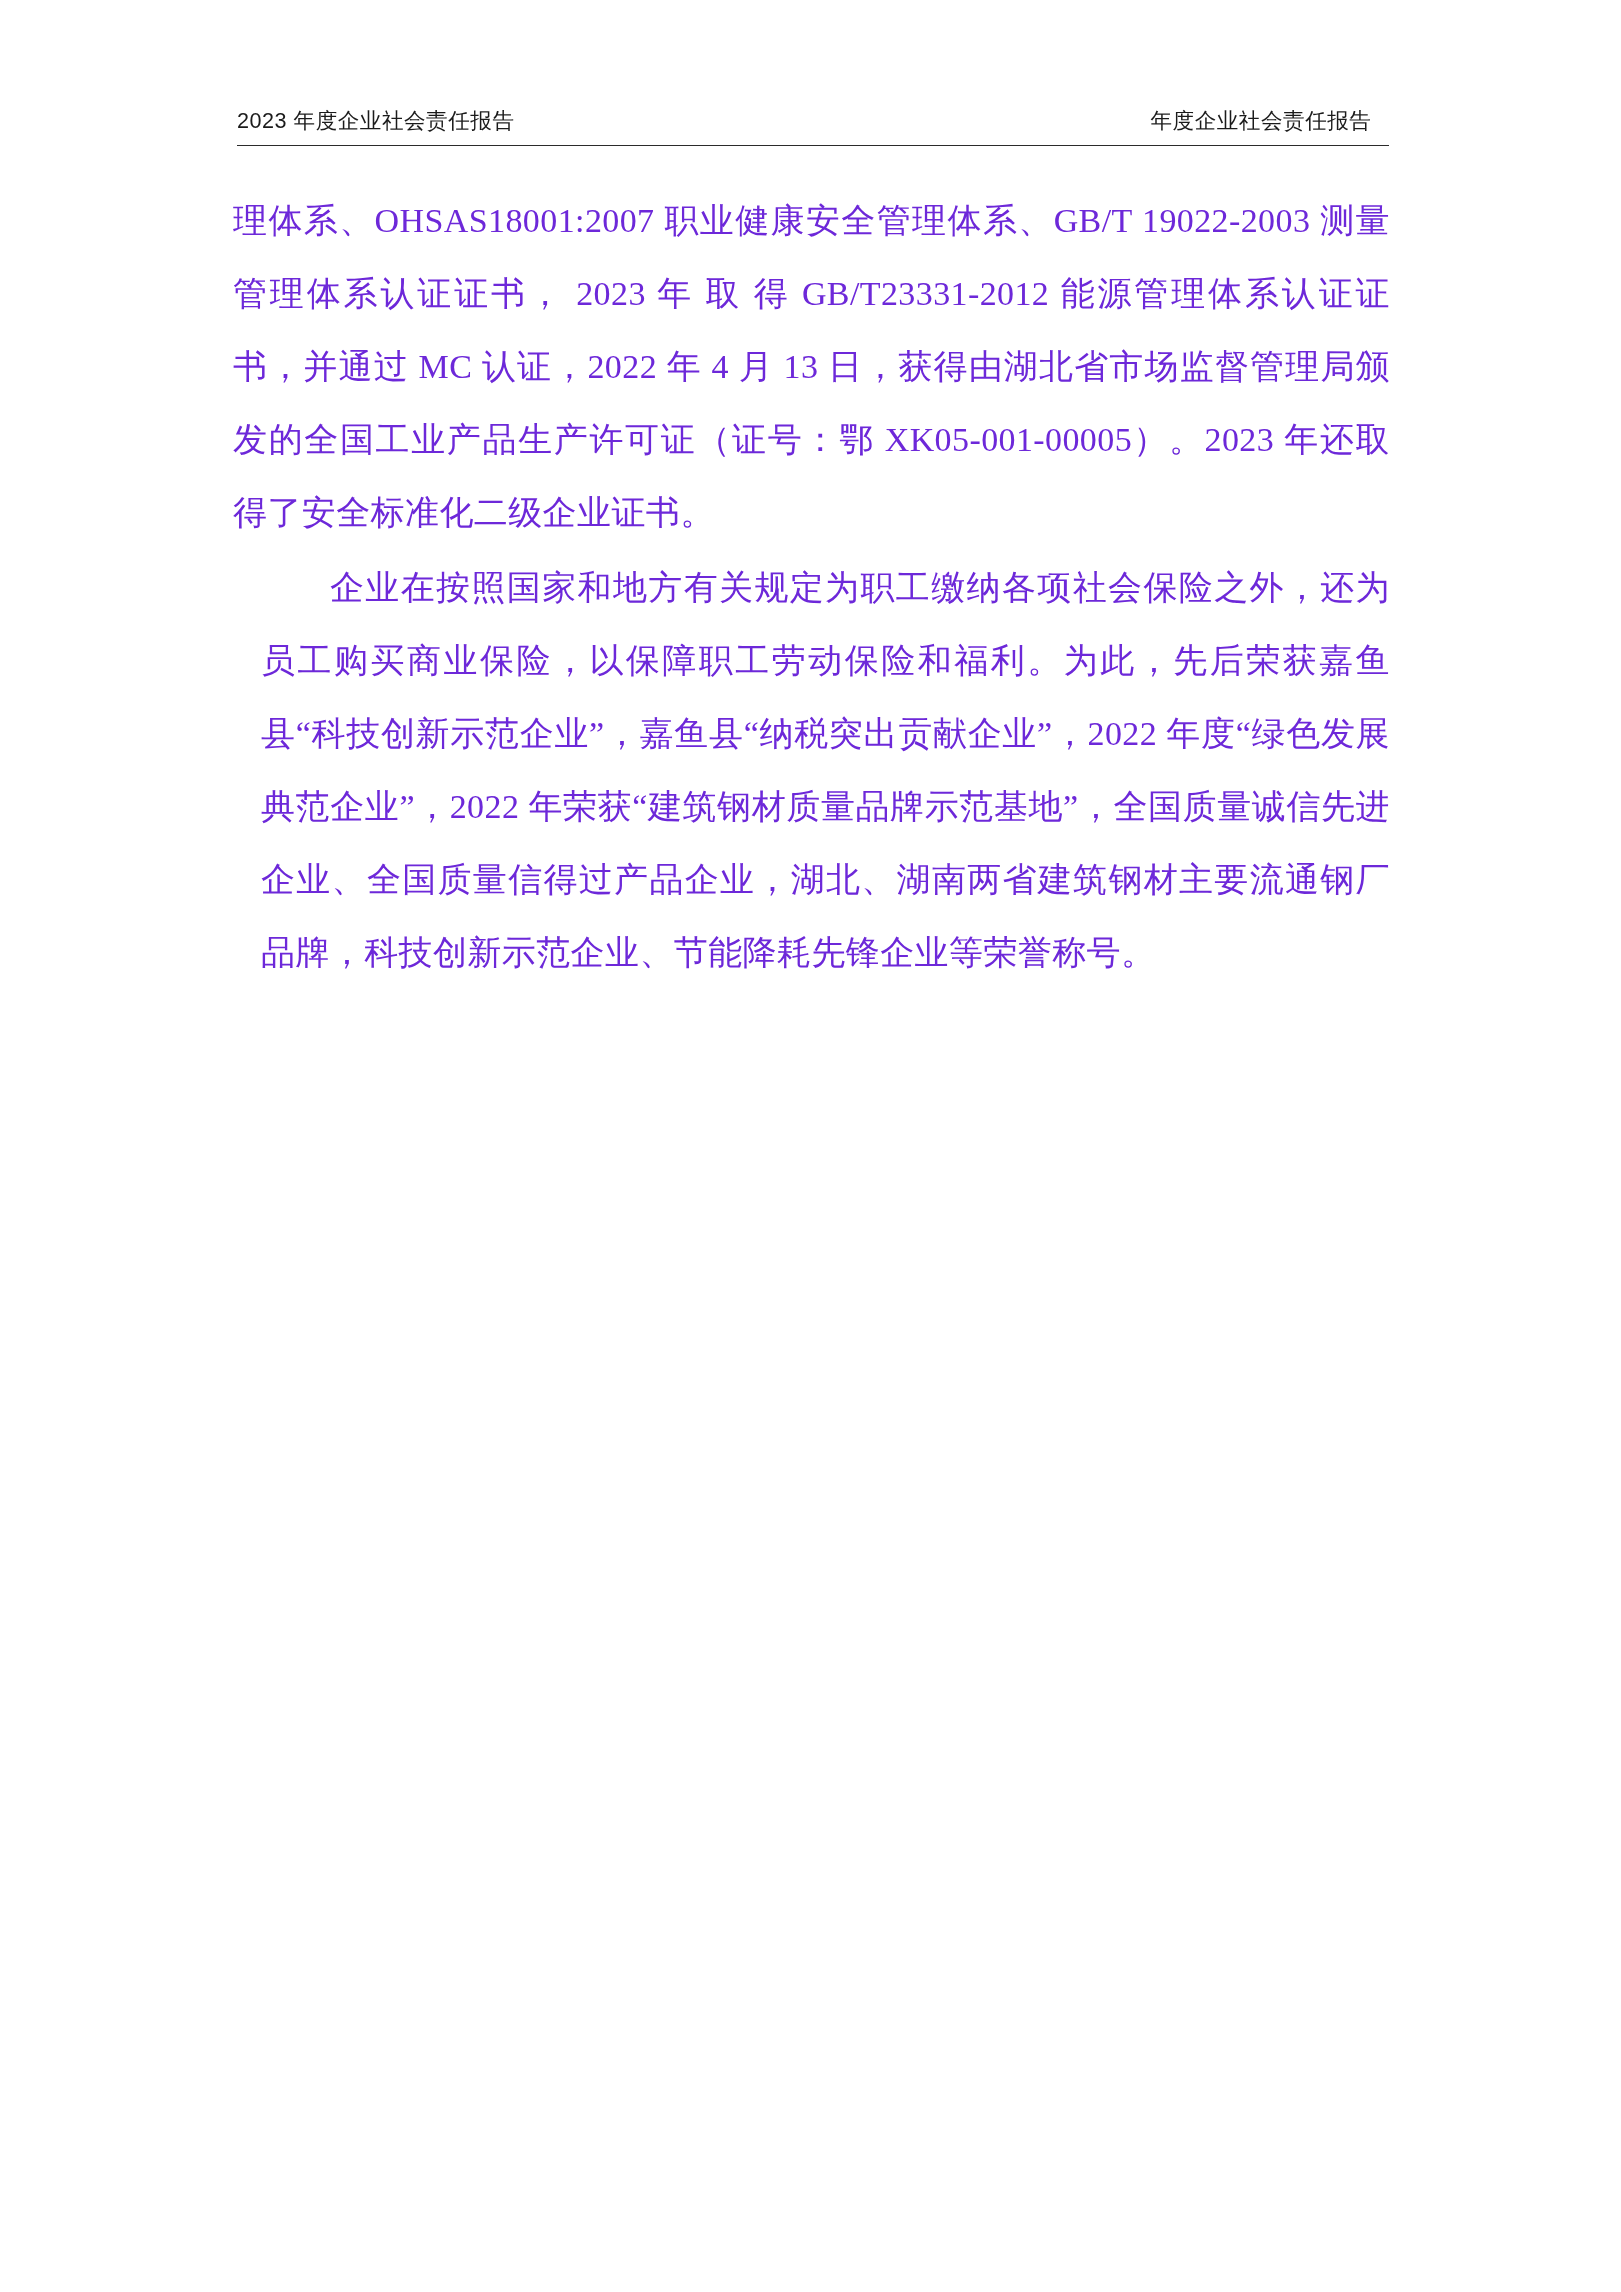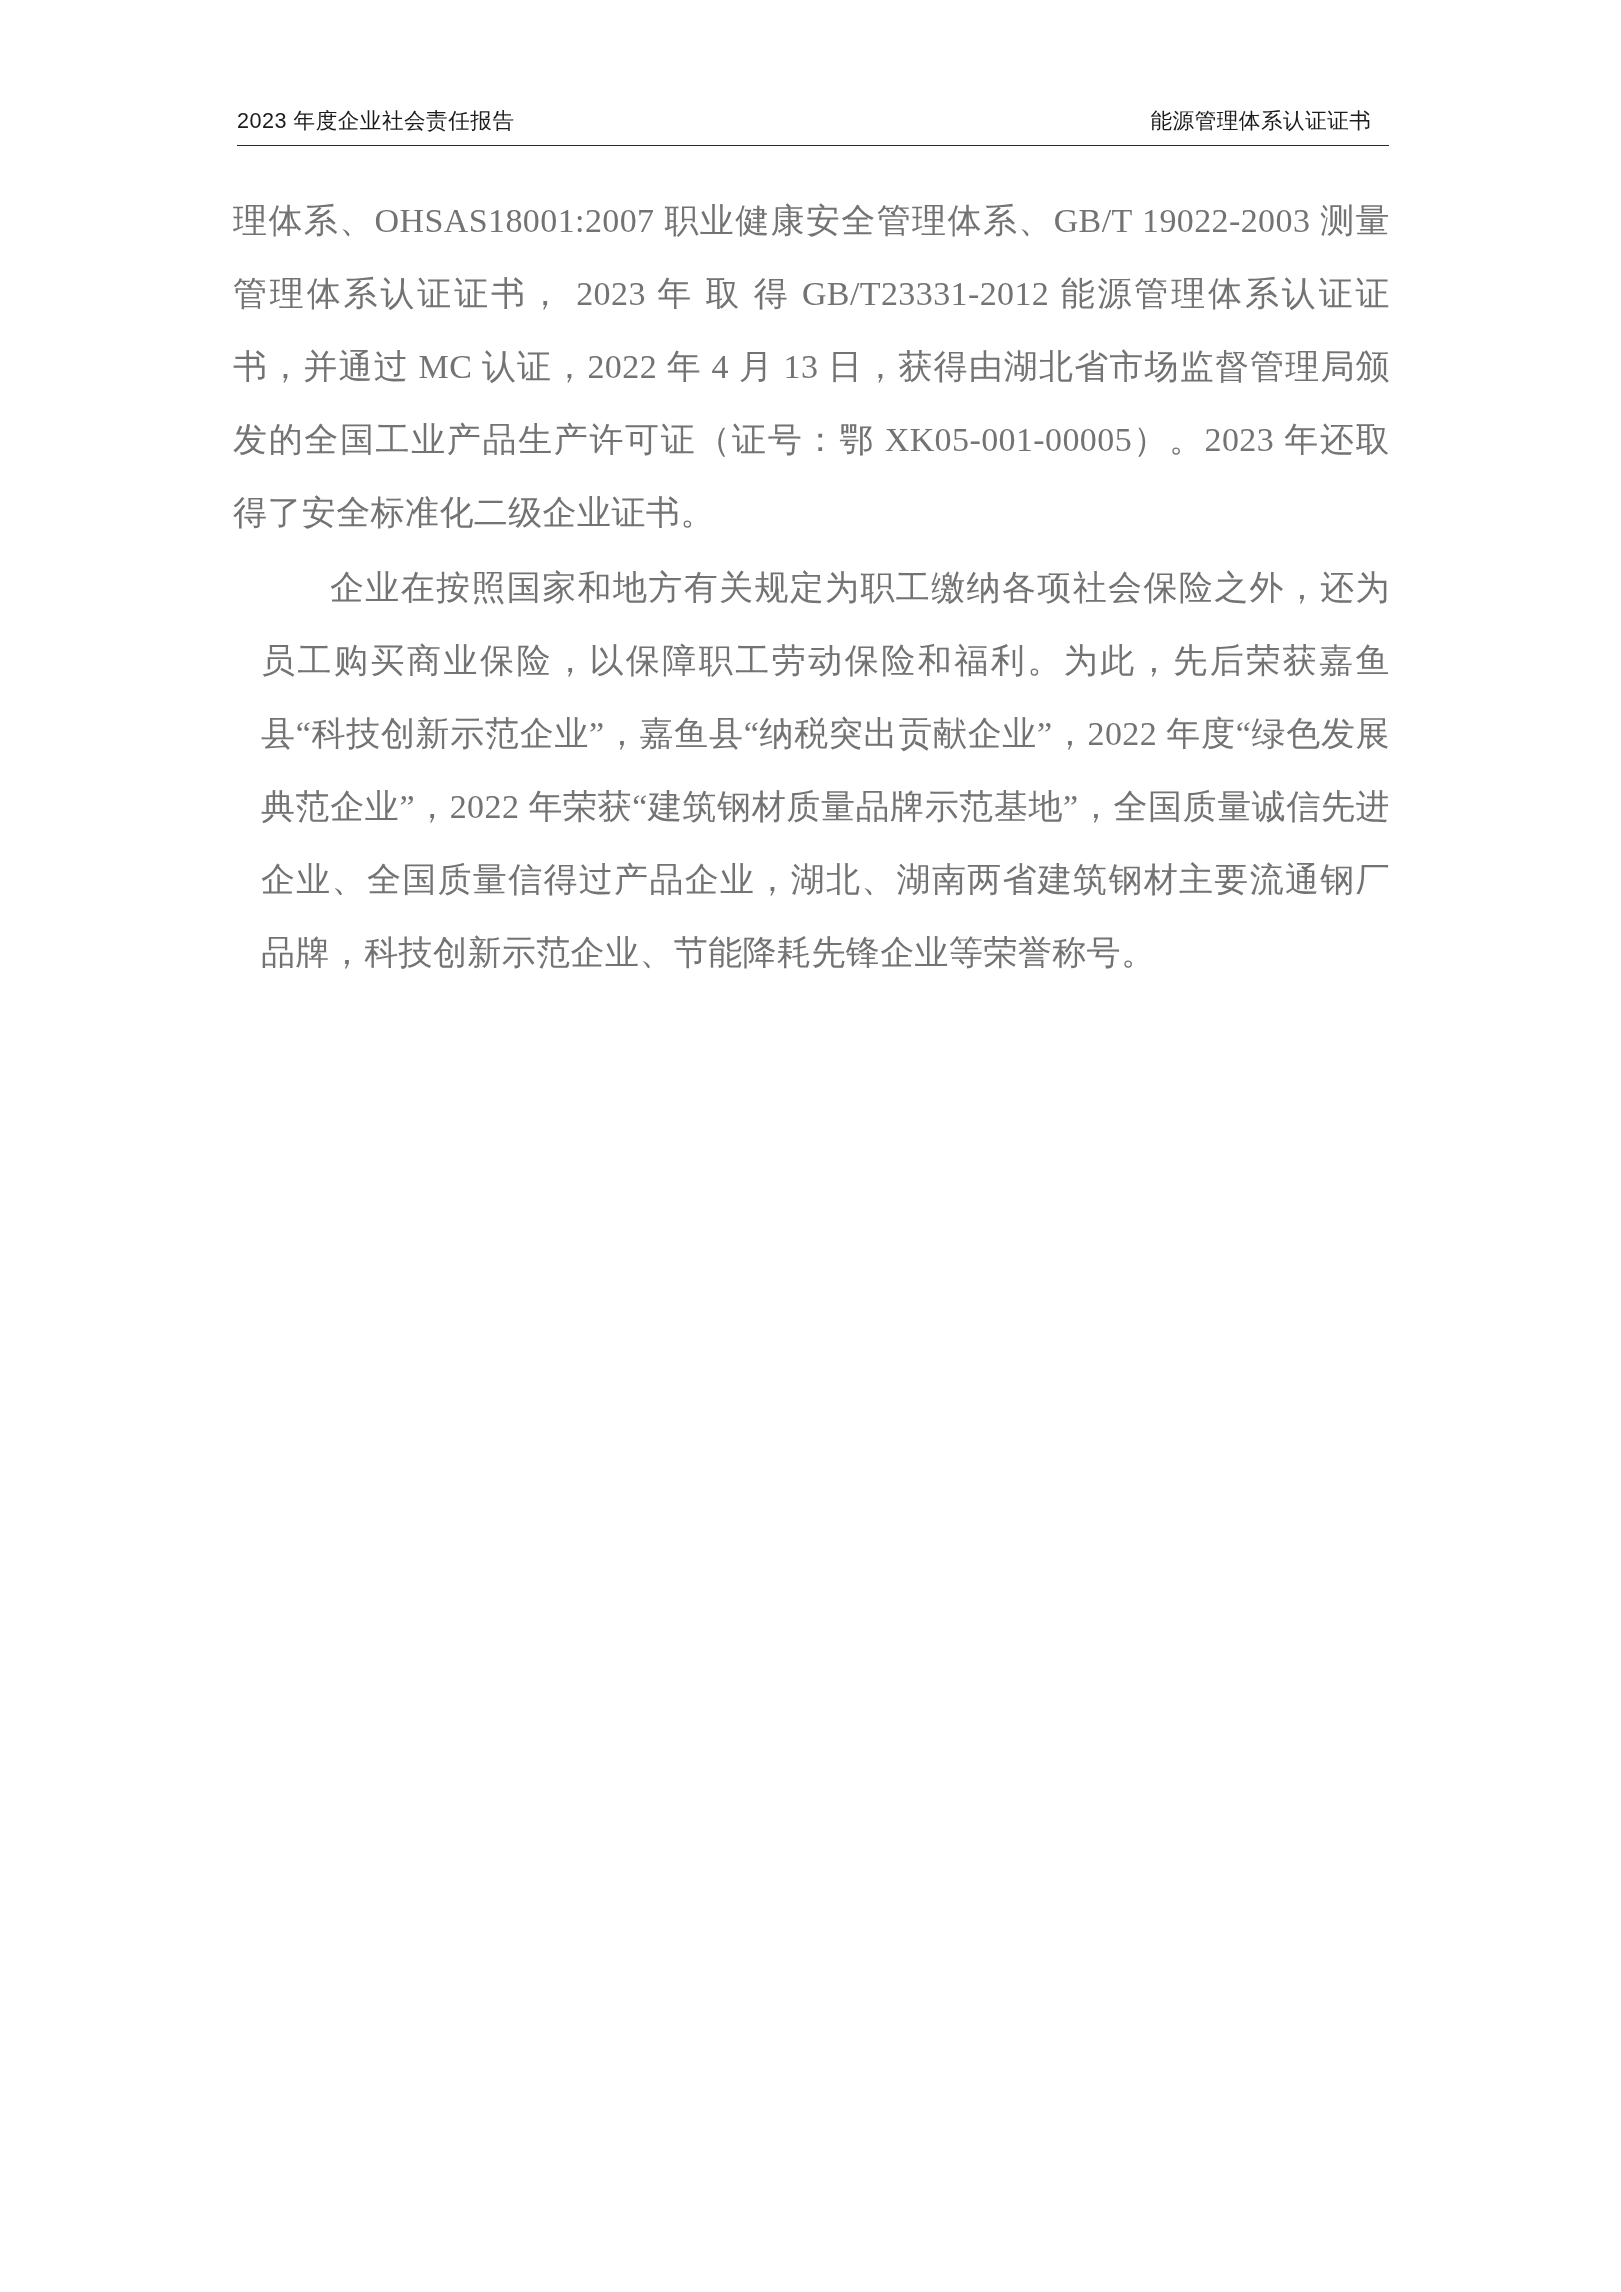--- a/index.html
+++ b/index.html
@@ -49,21 +49,21 @@
   .content {
     position: absolute;
     top: 184px;
     left: 233px;
     width: 1157px;
   }
   p.para {
     margin: 0 0 0 0;
     font-size: 34px;
     line-height: 73px;
-    color: #737373;
+    color: #6d28d9;
     text-align: justify;
     text-justify: inter-ideograph;
     letter-spacing: 0.4px;
     font-family: "Liberation Serif", "DejaVu Serif", serif;
   }
   p.para.indent {
     text-indent: 69px;
   }
   p.para + p.para {
     margin-top: 2px;
@@ -80,21 +80,21 @@
     color: #1b1b1b;
   }
 </style>
 </head>
 <body>
 
 <div class="page">
 
   <div class="header">
     <span class="header-left">2023 年度企业社会责任报告</span>
-    <span class="header-right">能源管理体系认证证书</span>
+    <span class="header-right">年度企业社会责任报告</span>
   </div>
   <div class="header-rule"></div>
 
   <div class="content">
     <p class="para">理体系、OHSAS18001:2007 职业健康安全管理体系、GB/T 19022-2003 测量管理体系认证证书， 2023 年 取 得 GB/T23331-2012 能源管理体系认证证书，并通过 MC 认证，2022 年 4 月 13 日，获得由湖北省市场监督管理局颁发的全国工业产品生产许可证（证号：鄂 XK05-001-00005）。2023 年还取得了安全标准化二级企业证书。</p>
     <p class="para indent">企业在按照国家和地方有关规定为职工缴纳各项社会保险之外，还为员工购买商业保险，以保障职工劳动保险和福利。为此，先后荣获嘉鱼县“科技创新示范企业”，嘉鱼县“纳税突出贡献企业”，2022 年度“绿色发展典范企业”，2022 年荣获“建筑钢材质量品牌示范基地”，全国质量诚信先进企业、全国质量信得过产品企业，湖北、湖南两省建筑钢材主要流通钢厂品牌，科技创新示范企业、节能降耗先锋企业等荣誉称号。</p>
   </div>
 
   <div class="footer">5</div>
 

